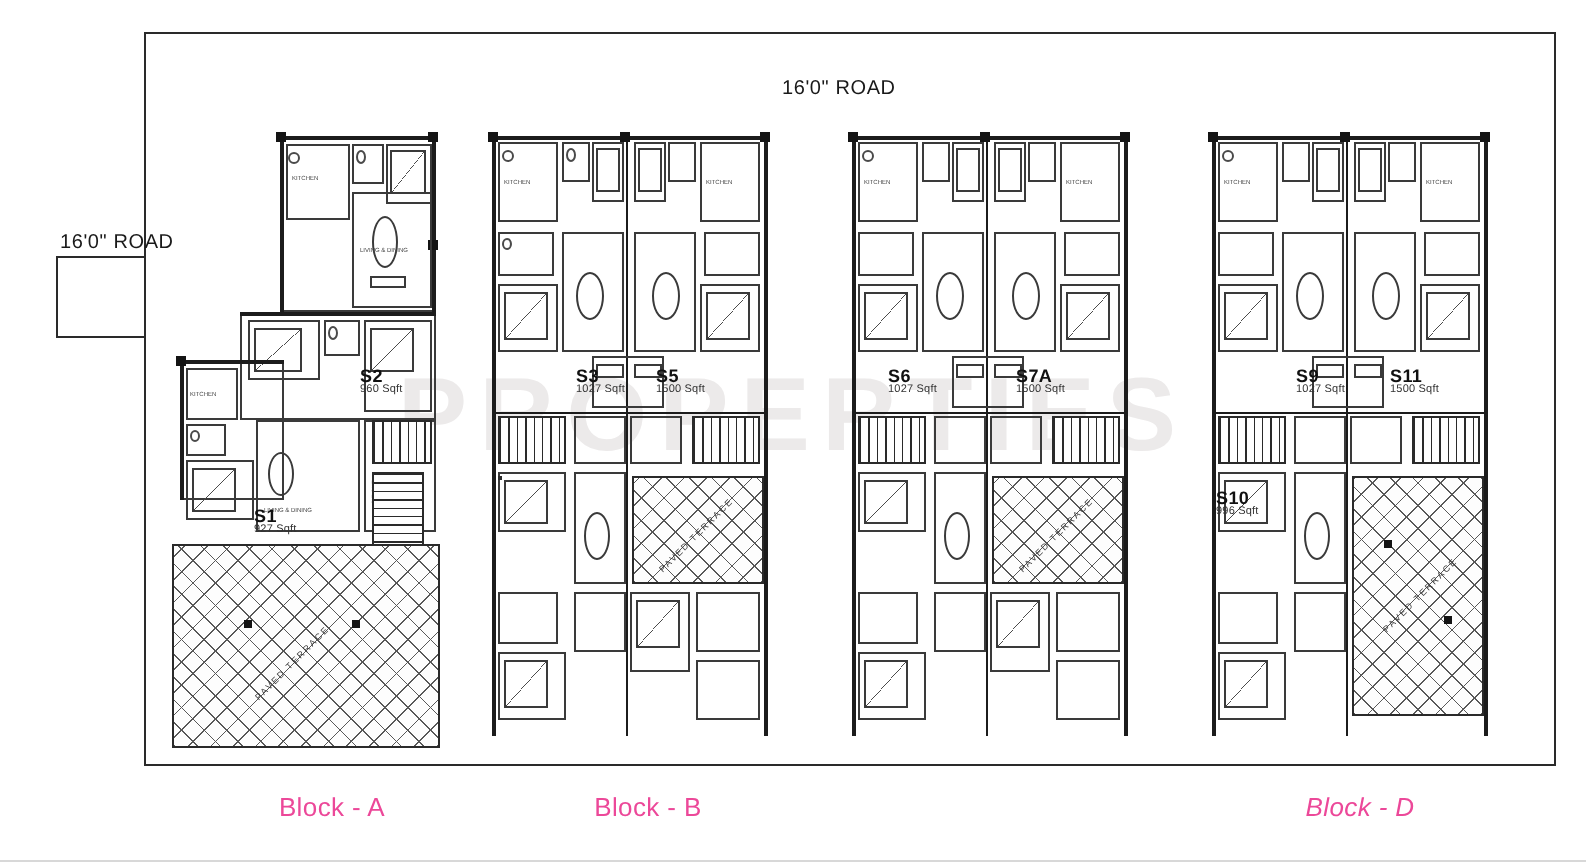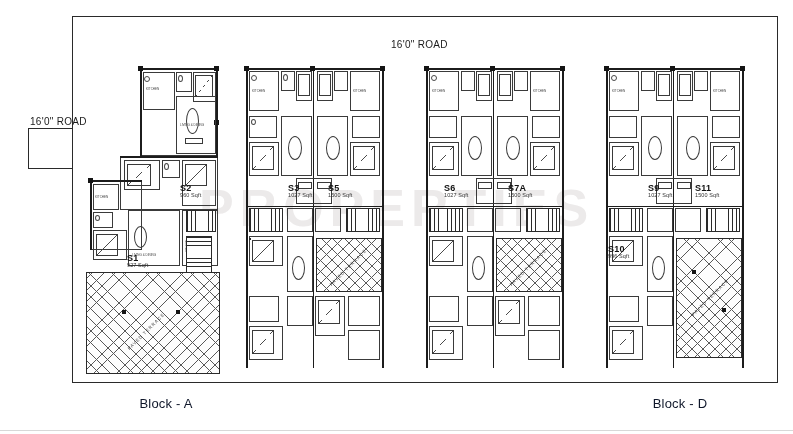--- a/index.html
+++ b/index.html
@@ -222,27 +222,27 @@
     background: #141414;
   }
 
   
   .block-caption {
     position: absolute;
     top: 396px;
     width: 160px;
     text-align: center;
     font-size: 13px;
-    color: #0f172a;
+    color: #ec4899;
     letter-spacing: 0.2px;
   }
   .cap-a { left: 86px; }
   .cap-b { left: 244px; }
   .cap-c { left: 424px; }
-  .cap-d { left: 600px; }
+  .cap-d { left: 600px; font-style: italic; }
 
   
   .watermark {
     position: absolute;
     left: 0;
     top: 178px;
     width: 793px;
     text-align: center;
     font-size: 52px;
     font-weight: bold;
@@ -581,16 +581,17 @@
 
       <div class="terrace" style="left:76px; top:176px; width:66px; height:120px;">
         <div class="terrace-label" style="left:8px; top:56px;">PAVED TERRACE</div>
       </div>
       <div class="pillar" style="left:92px; top:208px; width:4px; height:4px;"></div>
       <div class="pillar" style="left:122px; top:246px; width:4px; height:4px;"></div>
     </div>
   </div>
 
   <div class="block-caption cap-a">Block - A</div>
+  <div class="block-caption cap-b">Block - B</div>
   <div class="block-caption cap-d">Block - D</div>
 
   <div class="bottom-rule"></div>
 </div>
 
 </body></html>

